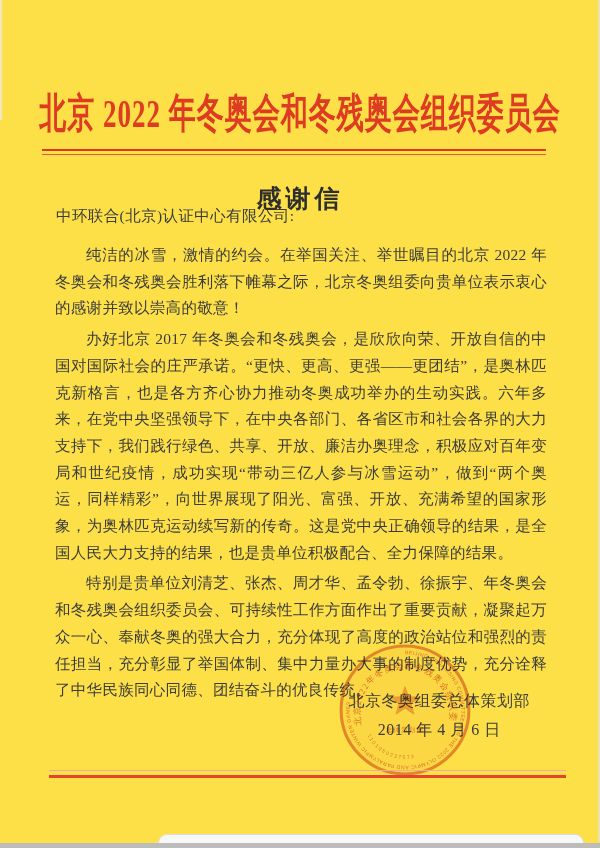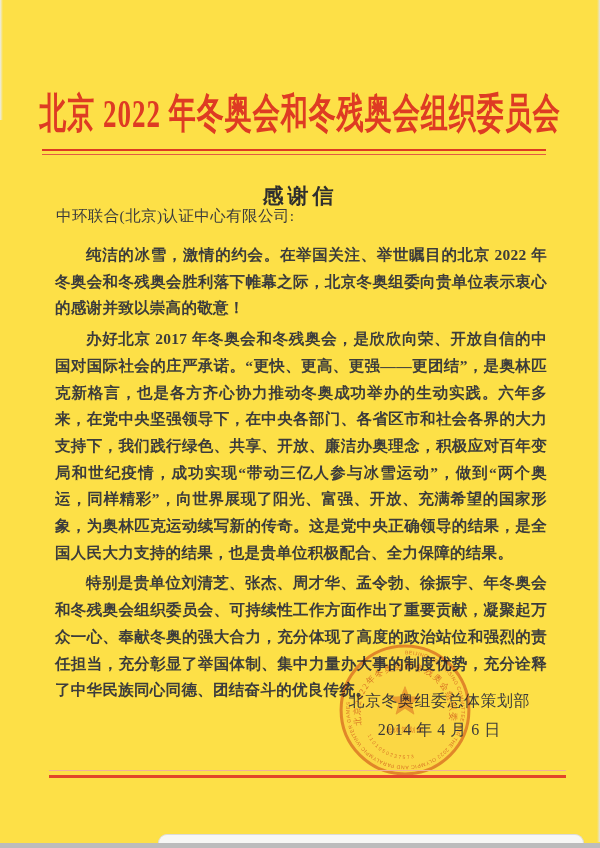--- a/index.html
+++ b/index.html
@@ -32,32 +32,31 @@
   }
   .header-rule{
     position:absolute;top:149px;left:42px;right:54px;height:3px;
     border-top:2.5px solid #dd3a22;
     border-bottom:1.2px solid #e25a42;
   }
 
   .letter-title{
     position:absolute;top:182px;left:0;width:600px;
     text-align:center;color:#2e2e2e;
-    font-size:21px;font-weight:bold;letter-spacing:4px;
+    font-size:25px;font-weight:bold;letter-spacing:4px;
   }
 
   .salutation{
     position:absolute;top:206px;left:56px;
     color:#3c3c3c;font-size:15.5px;letter-spacing:0.4px;
   }
 
   .body-text{
     position:absolute;top:242px;left:55px;width:492px;
     color:#3c3c3c;
-    font-weight:bold;
   }
   .body-text p{
     margin:0 0 4px 0;
     font-size:15.5px;line-height:26.7px;
     text-align:justify;text-justify:inter-ideograph;
     text-indent:2em;letter-spacing:0.3px;
   }
 
   .signature-block{
     position:absolute;top:687px;right:70px;

